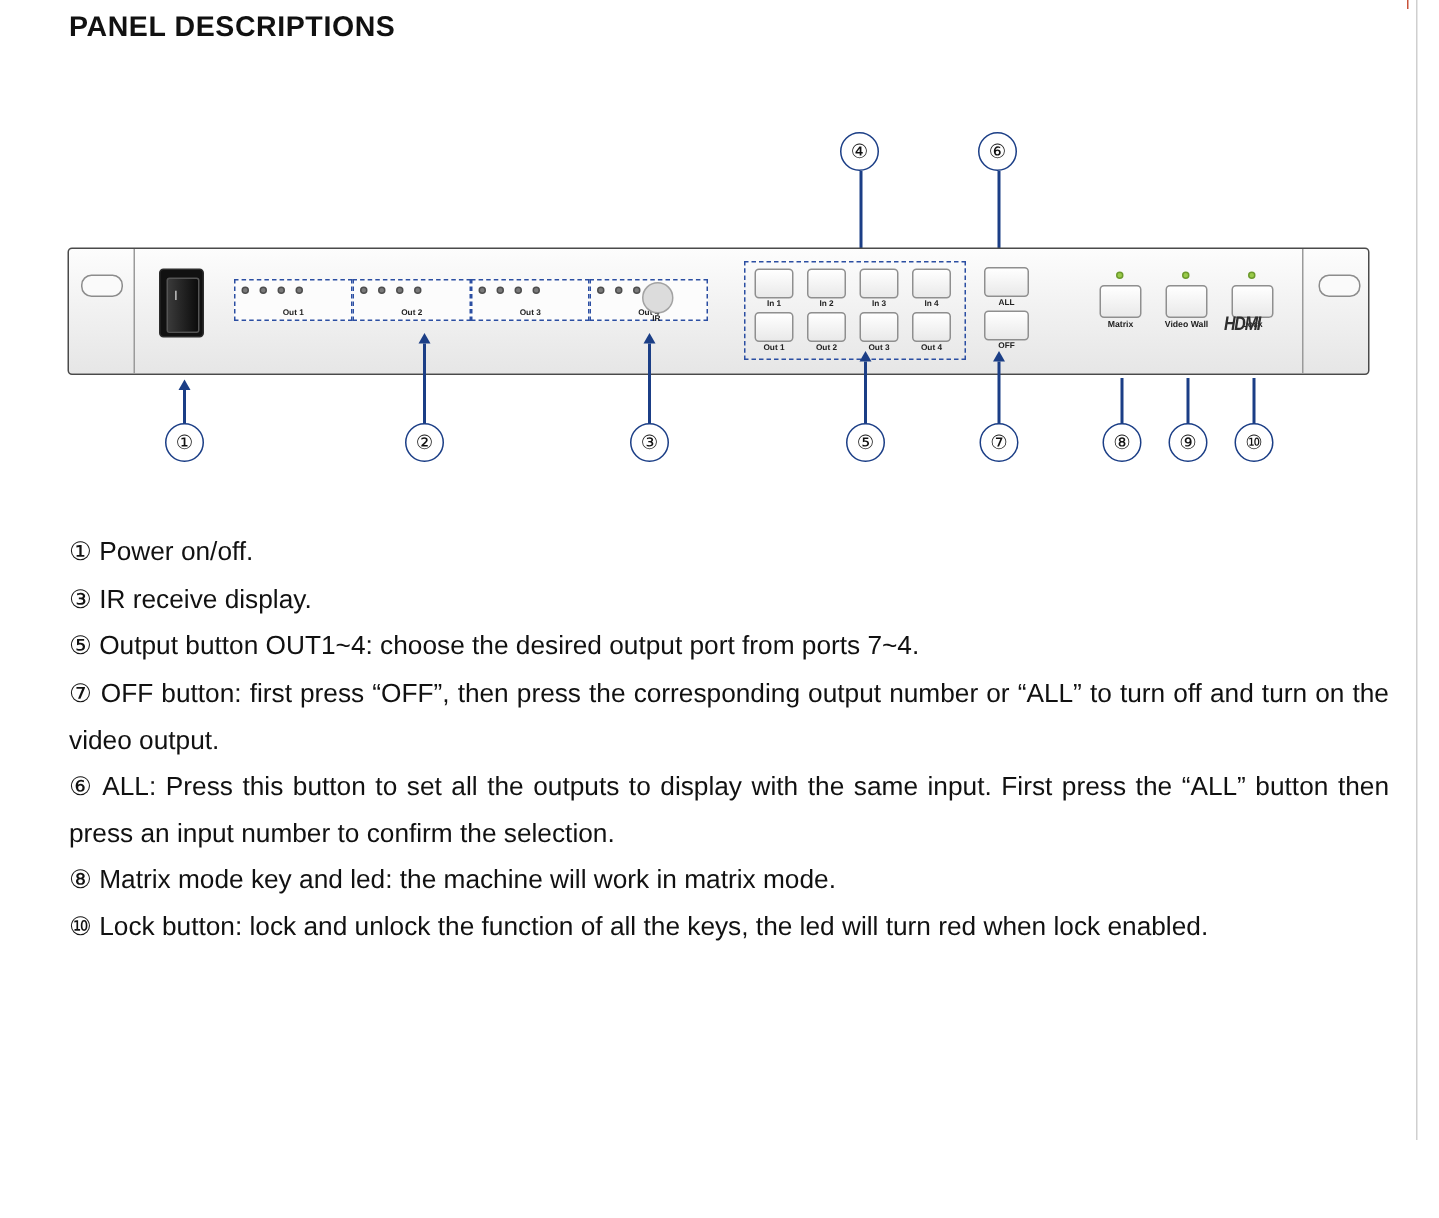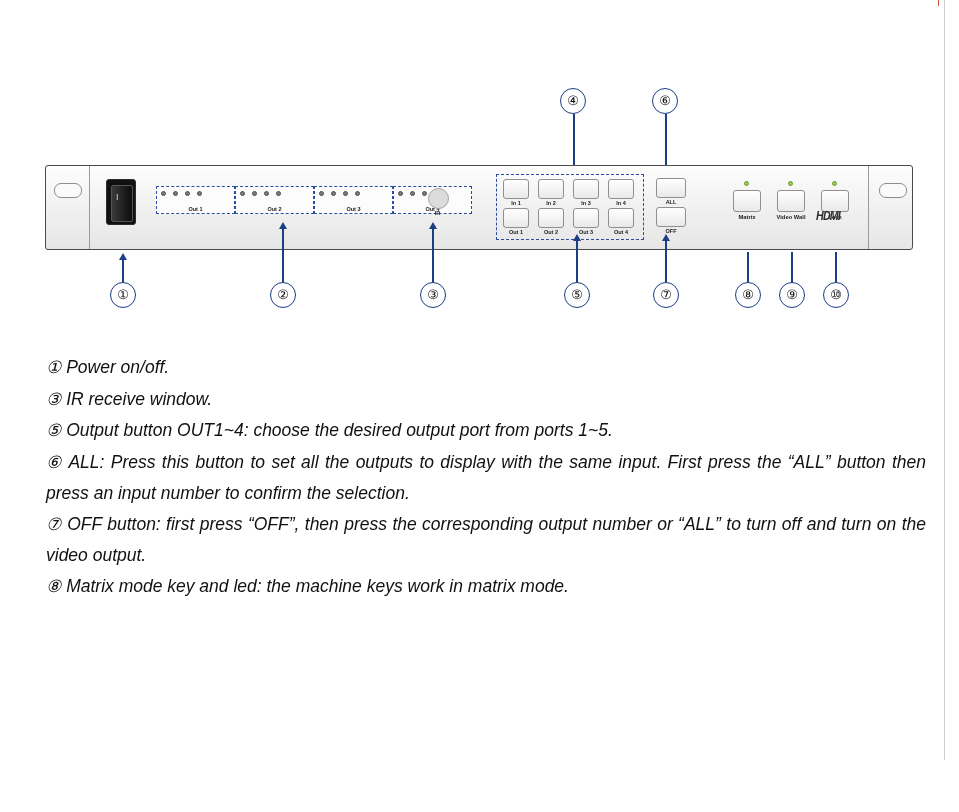--- a/index.html
+++ b/index.html
@@ -292,34 +292,34 @@
     left: 46px;
     top: 352px;
     width: 880px;
     font-size: 17.5px;
     line-height: 30.5px;
     color: #111;
   }
   .desc p {
     margin: 0 0 0 0;
     text-align: justify;
-    font-style: italic;
   }
   .num {
     font-size: 17px;
   }
 </style>
 </head>
 <body>
 
 <div class="page">
 
   <div class="edge-rule-top"></div>
   <div class="edge-rule-right"></div>
 
+  <div class="title">PANEL DESCRIPTIONS</div>
 
   <div class="diagram">
 
     <div class="callout" style="left:520px; top:18px;">
       <span>④</span>
     </div>
     <div class="leader" style="left:533px; top:44px; height:64px;"></div>
     <div class="arrowdown" style="left:529px; top:106px;"></div>
 
     <div class="callout" style="left:612px; top:18px;">
@@ -479,33 +479,37 @@
     </div>
   </div>
 
   <div class="desc">
     <p>
       <span class="num">①</span>
       <span>Power on/off.</span>
     </p>
     <p>
       <span class="num">③</span>
-      <span>IR receive window.</span>
+      <span>IR receive display.</span>
     </p>
     <p>
       <span class="num">⑤</span>
-      <span>Output button OUT1~4: choose the desired output port from ports 1~5.</span>
+      <span>Output button OUT1~4: choose the desired output port from ports 7~4.</span>
+    </p>
+    <p>
+      <span class="num">⑦</span>
+      <span>OFF button: first press “OFF”, then press the corresponding output number or “ALL” to turn off and turn on the video output.</span>
     </p>
     <p>
       <span class="num">⑥</span>
       <span>ALL: Press this button to set all the outputs to display with the same input. First press the “ALL” button then press an input number to confirm the selection.</span>
     </p>
     <p>
-      <span class="num">⑦</span>
-      <span>OFF button: first press “OFF”, then press the corresponding output number or “ALL” to turn off and turn on the video output.</span>
-    </p>
-    <p>
       <span class="num">⑧</span>
-      <span>Matrix mode key and led: the machine keys work in matrix mode.</span>
+      <span>Matrix mode key and led: the machine will work in matrix mode.</span>
+    </p>
+    <p>
+      <span class="num">⑩</span>
+      <span>Lock button: lock and unlock the function of all the keys, the led will turn red when lock enabled.</span>
     </p>
   </div>
 
 </div>
 
 </body></html>

